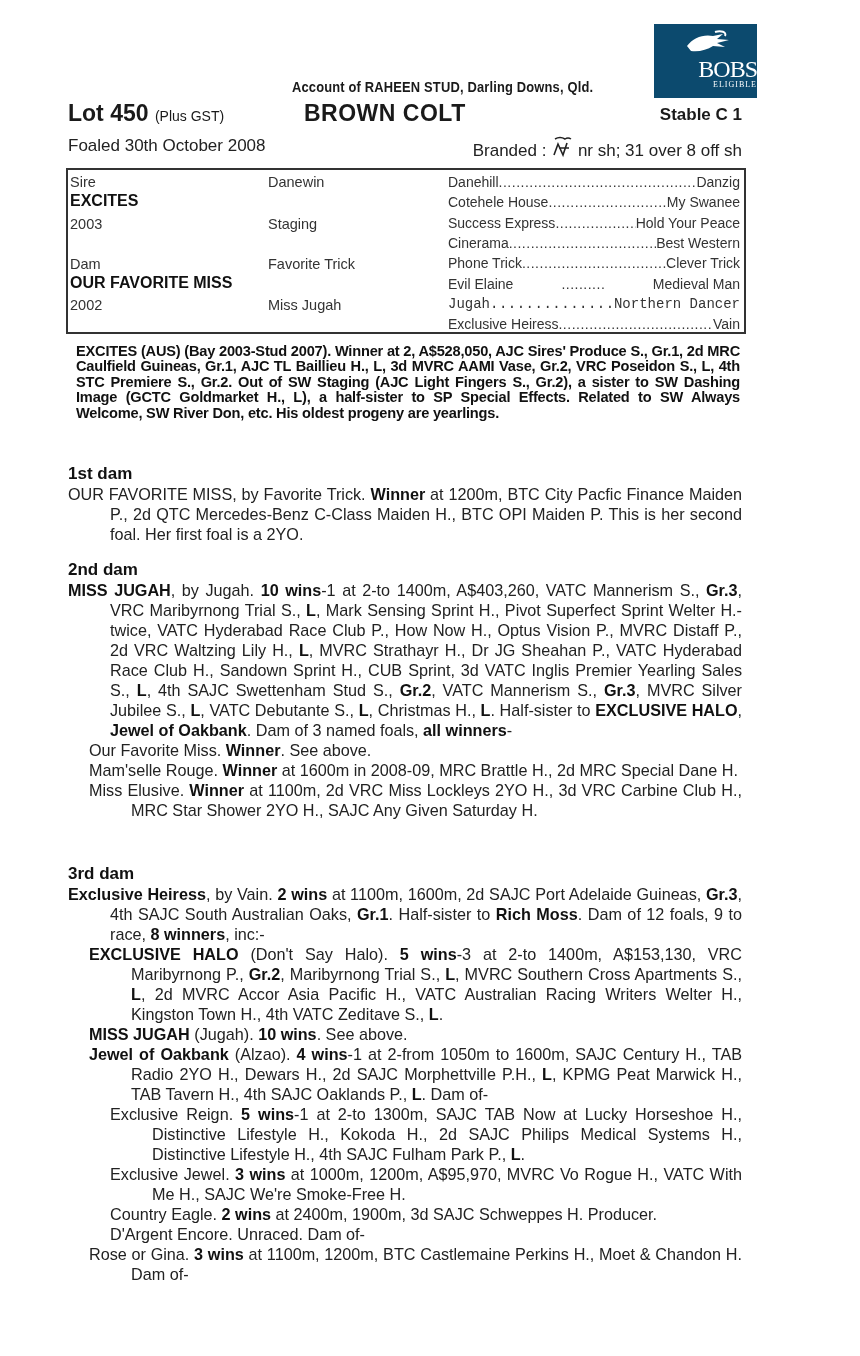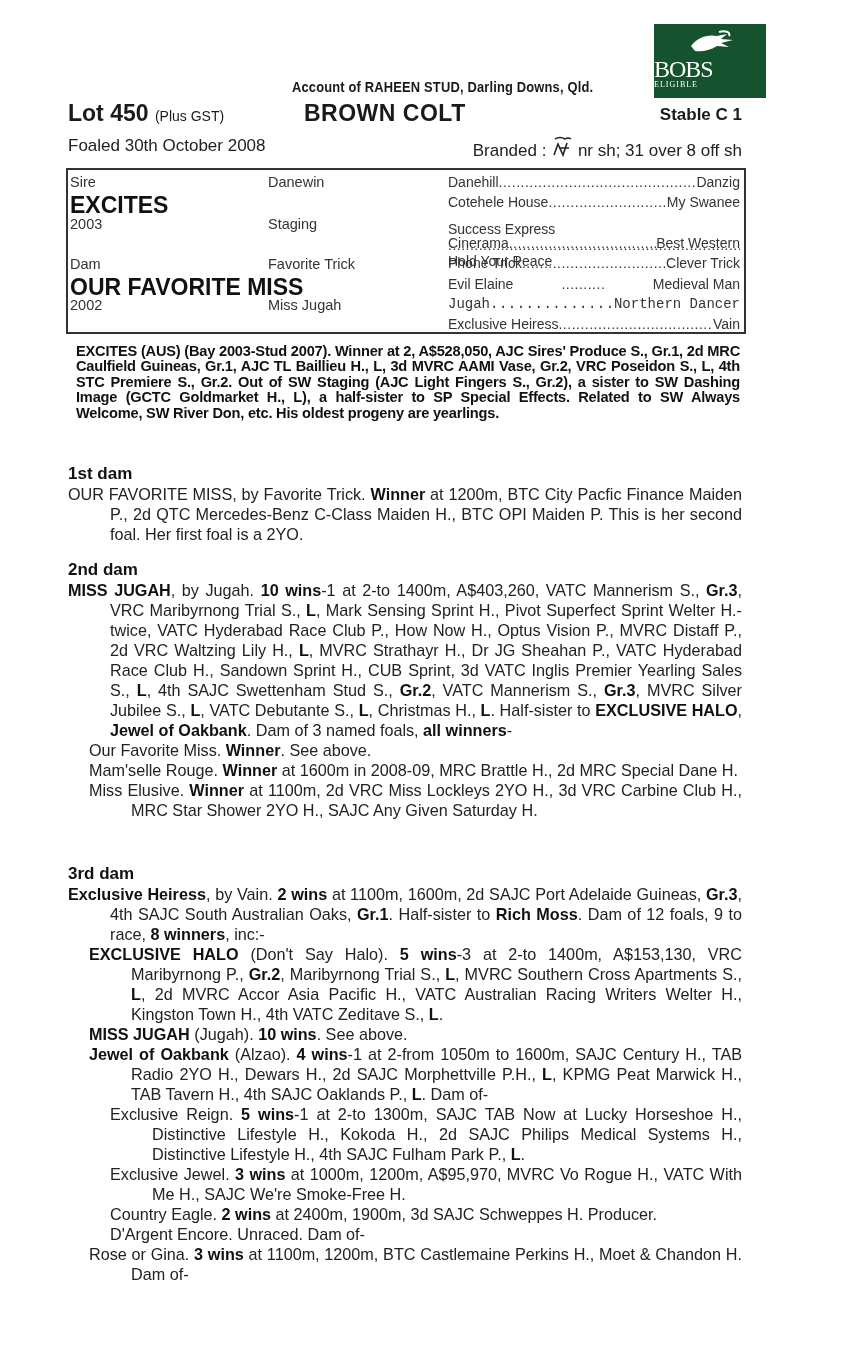--- a/index.html
+++ b/index.html
@@ -1,42 +1,42 @@
 <!DOCTYPE html>
 <html><head>
 <meta charset="utf-8">
 <style>
   html, body { margin: 0; padding: 0; background: #ffffff; }
   body { width: 860px; height: 1356px; position: relative; overflow: hidden;
          font-family: "Liberation Sans", sans-serif; color: #1a1a1a; }
   .page { position: absolute; left: 68px; top: 0; width: 674px; }
 
-  .logo { position: absolute; left: 654px; top: 24px; width: 112px; height: 74px; background: #14532d; color: #fff;
-          text-align: left; }
+  .logo { position: absolute; left: 654px; top: 24px; width: 103px; height: 74px; background: #0c4a6e; color: #fff;
+          text-align: right; }
   .logo svg { display: block; margin: 4px auto 0; }
   .logo .bobs { font-family: "Liberation Serif", serif; font-size: 24px; line-height: 22px; letter-spacing: -1px; }
   .logo .elig { font-family: "Liberation Serif", serif; font-size: 8px; letter-spacing: 1px; line-height: 10px; }
 
   .account { position: absolute; left: 224px; top: 78px; font-size: 15px; font-weight: bold;
              transform: scaleX(0.86); transform-origin: left top; letter-spacing: 0.2px; }
   .lotline { position: absolute; top: 100px; left: 0; width: 674px; height: 30px; }
   .lot { position: absolute; left: 0; top: 0; font-size: 23px; font-weight: bold; }
   .plusgst { font-size: 14px; font-weight: normal; }
   .sex { position: absolute; left: 236px; top: 0; font-size: 23px; font-weight: bold; letter-spacing: 0.5px; }
   .stable { position: absolute; right: 0; top: 5px; font-size: 17px; font-weight: bold; }
 
   .foaledline { position: absolute; top: 136px; left: 0; width: 674px; font-size: 17px; color: #222; }
   .foaled { position: absolute; left: 0; top: 0; }
   .branded { position: absolute; right: 0; top: 0; }
   .brand-mark { display: inline-block; width: 22px; height: 22px; vertical-align: -2px; }
 
   .pedbox { position: absolute; top: 168px; left: -2px; width: 680px; height: 166px;
             border: 2px solid #333; box-sizing: border-box; font-size: 14.5px; color: #333; padding-left: 32px; }
   .pedbox .cell { position: absolute; white-space: nowrap; }
-  .pedbox .big { font-weight: bold; font-size: 23px; color: #111; }
+  .pedbox .big { font-weight: bold; font-size: 16px; color: #111; }
   .gg { position: absolute; left: 380px; width: 292px; display: flex; font-size: 14px; }
   .gg .l { white-space: nowrap; }
   .gg .dots { flex: 1; overflow: hidden; white-space: nowrap; letter-spacing: 0.5px; }
   .gg .dots::after { content: "................................................................................................"; }
   .gg .r { white-space: nowrap; }
 
   .sirepara { position: absolute; top: 344px; left: 8px; width: 664px; font-size: 14.6px; font-weight: bold;
               line-height: 15.4px; text-align: justify; color: #111; letter-spacing: -0.2px; }
 
   .section { position: absolute; left: 0; width: 674px; font-size: 16.2px; line-height: 20px; color: #222; }
@@ -101,21 +101,21 @@
         <div class="gg" style="top: 4px;">
           <span class="l">Danehill</span>
           <span class="dots"></span>
           <span class="r">Danzig</span>
         </div>
         <div class="gg" style="top: 24.3px;">
           <span class="l">Cotehele House</span>
           <span class="dots"></span>
           <span class="r">My Swanee</span>
         </div>
-        <div class="gg" style="top: 51px; flex-direction: column;">
+        <div class="gg" style="top: 45px;">
           <span class="l">Success Express</span>
           <span class="dots"></span>
           <span class="r">Hold Your Peace</span>
         </div>
         <div class="gg" style="top: 64.9px;">
           <span class="l">Cinerama</span>
           <span class="dots"></span>
           <span class="r">Best Western</span>
         </div>
         <div class="gg" style="top: 85.2px;">

